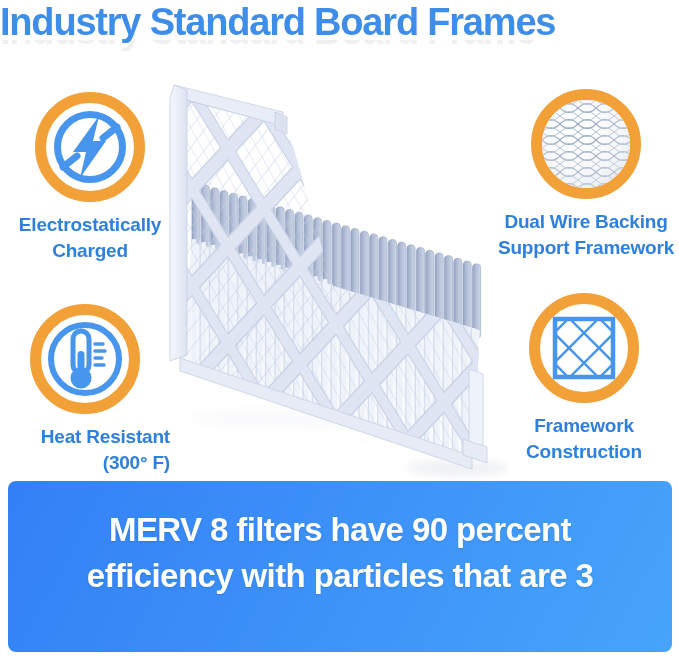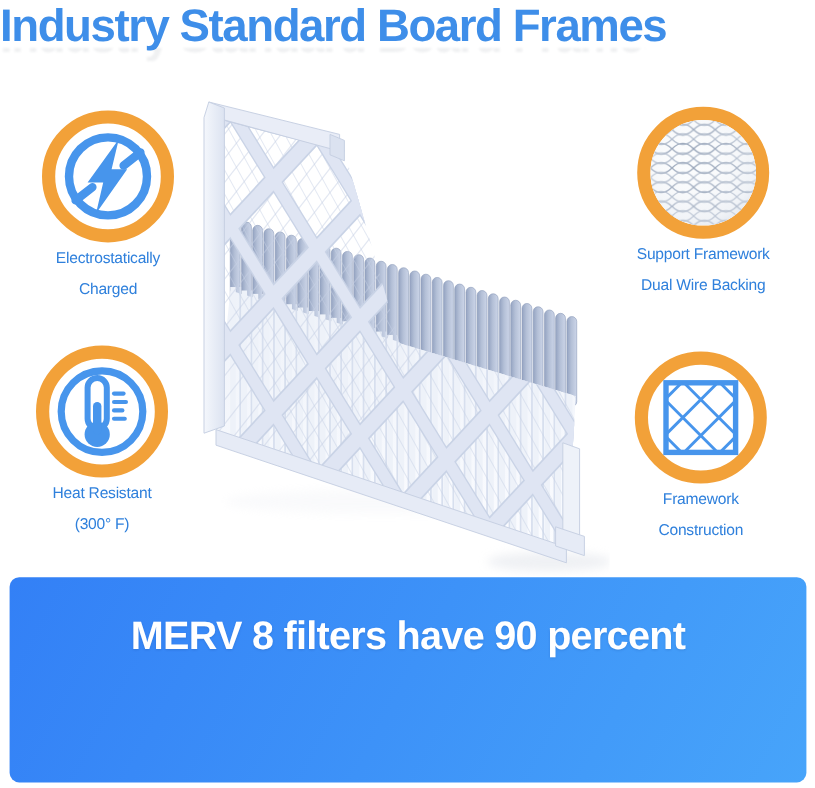--- a/index.html
+++ b/index.html
@@ -10,25 +10,25 @@
          letter-spacing:-1.2px;color:var(--title-blue);white-space:nowrap;}
   .title-reflection{position:absolute;top:40px;left:0;width:100%;height:11px;overflow:hidden;
          opacity:.09;filter:blur(.7px);pointer-events:none;}
   .title-reflection .inner{margin-top:-30px;text-align:center;font-size:38px;font-weight:bold;
          letter-spacing:-1.2px;color:#5a6372;white-space:nowrap;}
 
   .feature{position:absolute;text-align:center;}
   .ring{box-sizing:border-box;width:110px;height:110px;border:11px solid var(--ring-orange);border-radius:50%;
         margin:0 auto;background:#fff;display:flex;align-items:center;justify-content:center;}
   .ring .inner-clip{width:88px;height:88px;border-radius:50%;overflow:hidden;display:flex;align-items:center;justify-content:center;}
-  .label{font-weight:normal;color:var(--label-blue);font-size:13px;line-height:26px;letter-spacing:-0.2px;}
+  .label{margin-top:10px;font-weight:bold;color:var(--label-blue);font-size:19px;line-height:26px;letter-spacing:-0.2px;}
   .label span{display:block;}
   .f1{left:5px;top:92px;width:170px;}
   .f2{left:496px;top:89px;width:180px;}
-  .f3{left:0px;top:288px;width:170px;}
+  .f3{left:0px;top:304px;width:170px;text-align:right;}
   .f4{left:499px;top:293px;width:170px;}
 
   .stk{stroke:var(--icon-blue);}
   .fil{fill:var(--icon-blue);}
 
   .filter-art{position:absolute;left:158px;top:68px;}
 
   .banner{position:absolute;left:8px;top:481px;width:664px;height:171px;border-radius:8px;box-sizing:border-box;
           background:linear-gradient(118deg,var(--banner-start) 0%,var(--banner-end) 100%);
           color:var(--banner-text);text-align:center;font-weight:bold;font-size:33px;line-height:46px;
@@ -80,22 +80,22 @@
             </radialGradient>
           </defs>
           <rect width="88" height="88" fill="#fbfcfd"></rect>
           <rect width="88" height="88" fill="url(#wm)"></rect>
           <rect width="88" height="88" fill="url(#wm2)"></rect>
           <rect width="88" height="88" fill="url(#wmg)"></rect>
         </svg>
       </div>
     </div>
     <div class="label">
-      <span>Support Framework</span>
-        <span>Dual Wire Backing</span>
+      <span>Dual Wire Backing</span>
+        <span>Support Framework</span>
     </div>
   </div>
 
   <div class="feature f3">
     <div class="ring">
       <svg width="80" height="80" viewBox="-40 -40 80 80">
         <circle r="34" fill="none" class="stk" stroke-width="6"></circle>
         <rect x="-12" y="-28" width="16" height="42" rx="8" fill="#ffffff" class="stk" stroke-width="5"></rect>
         <circle cx="-4" cy="19" r="10.5" class="fil"></circle>
         <rect x="-7.5" y="-8" width="7" height="27" rx="3.5" class="fil"></rect>
@@ -390,15 +390,16 @@
     <polygon points="22,290 314,388 314,401 22,303" fill="#e6ebf6" stroke="#c6cfe2" stroke-width=".8"></polygon>
     <polygon points="311,301 325,306 325,391 311,386" fill="#eef2f9" stroke="#c6cfe2" stroke-width=".8"></polygon>
     <polygon points="305,371 329,379 329,395 305,387" fill="#e6ebf6" stroke="#c6cfe2" stroke-width=".8"></polygon>
     <polygon points="16,17 125,44 125,58 29,32" fill="#e9edf7" stroke="#c6cfe2" stroke-width=".8"></polygon>
     <polygon points="117,44 129,49 129,66 117,61" fill="#dbe2f0" stroke="#c6cfe2" stroke-width=".8"></polygon>
     <polygon points="12,30 16,17 29,22 29,287 12,293" fill="url(#gBoardV)" stroke="#c6cfe2" stroke-width=".8"></polygon>
   </svg>
 
   <div class="banner">
     <div>MERV 8 filters have 90 percent</div>
+    <div>efficiency with particles that are 3</div>
   </div>
 
 </div>
 
 </body></html>

